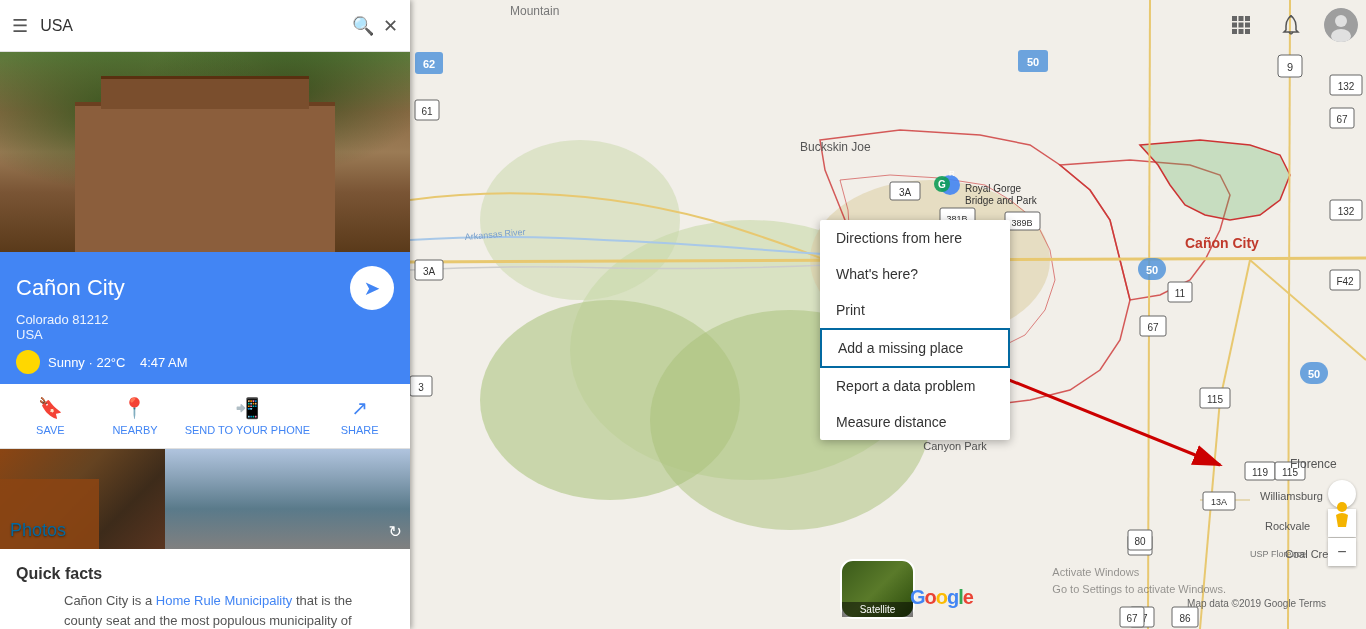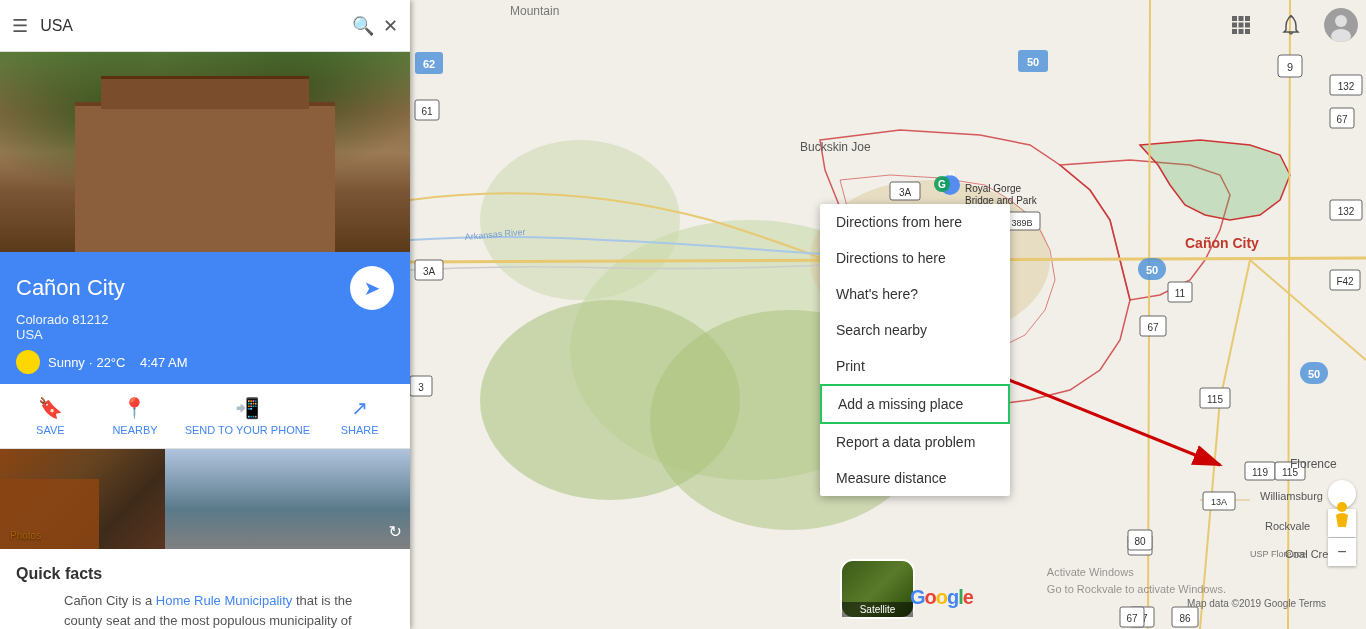--- a/index.html
+++ b/index.html
@@ -199,22 +199,22 @@
     #photo2 {
       flex: 1;
       height: 100px;
       background: linear-gradient(180deg, #b0c4de 0%, #87a0b5 30%, #5a7a8a 60%, #808080 100%);
       position: relative;
     }
     #photos-label {
       position: absolute;
       bottom: 8px;
       left: 10px;
-      color: #a16207;
-      font-size: 10px;
+      color: #0369a1;
+      font-size: 18px;
       font-weight: 500;
       text-shadow: 0 1px 2px rgba(0,0,0,0.5);
     }
     #photo-arrow {
       position: absolute;
       bottom: 8px;
       right: 8px;
       color: #fff;
       font-size: 16px;
     }
@@ -263,42 +263,42 @@
     #map-svg {
       position: absolute;
       top: 0; left: 0;
       width: 100%;
       height: 100%;
     }
 
     
     #context-menu {
       position: absolute;
-      top: 204px;
+      top: 220px;
       left: 410px;
       background: #fff;
       box-shadow: 0 2px 10px rgba(0,0,0,0.3);
       z-index: 20;
       min-width: 190px;
       border-radius: 2px;
     }
     .menu-item {
       padding: 10px 16px;
       font-size: 14px;
       color: #333;
       cursor: pointer;
       border: none;
       background: none;
       width: 100%;
       text-align: left;
       display: block;
     }
     .menu-item.highlighted {
       background: #fff;
-      border: 2px solid #22c55e;
+      border: 2px solid #0369a1;
     }
 
     
     #red-arrow {
       position: absolute;
       top: 310px;
       left: 470px;
       z-index: 15;
       pointer-events: none;
     }
@@ -667,23 +667,21 @@
           <marker id="arrowhead" markerWidth="10" markerHeight="7" refX="9" refY="3.5" orient="auto">
             <polygon points="0 0, 10 3.5, 0 7" fill="#cc0000"></polygon>
           </marker>
         </defs>
         <line x1="30" y1="30" x2="340" y2="155" stroke="#cc0000" stroke-width="3" marker-end="url(#arrowhead)"></line>
       </svg>
     </div>
 
     <div id="context-menu">
       <div class="menu-item">Directions from here</div>
-      <div class="menu-item">Directions to here</div>
       <div class="menu-item">What's here?</div>
-      <div class="menu-item">Search nearby</div>
       <div class="menu-item">Print</div>
       <div class="menu-item highlighted">Add a missing place</div>
       <div class="menu-item">Report a data problem</div>
       <div class="menu-item">Measure distance</div>
     </div>
 
     <div id="satellite-thumb">
       <span id="satellite-label">Satellite</span>
     </div>
 
@@ -699,21 +697,21 @@
 
     <div id="pegman">
       <svg viewBox="0 0 28 28" xmlns="http://www.w3.org/2000/svg">
         <circle cx="14" cy="6" r="5" fill="#f4b400"></circle>
         <path d="M8 14 Q14 10 20 14 L18 26 H10 Z" fill="#f4b400"></path>
       </svg>
     </div>
 
     <div id="activate-windows">
       <div>Activate Windows</div>
-      <div>Go to Rockvale to activate Windows.</div>
+      <div>Go to Settings to activate Windows.</div>
     </div>
 
     <div id="map-attribution">Map data ©2019 Google Terms</div>
 
   </div>
 
   <div id="top-right">
     <div class="top-icon" id="grid-icon-btn">
       <svg width="20" height="20" viewBox="0 0 20 20">
         <rect x="1" y="1" width="5" height="5" fill="#666"></rect>

